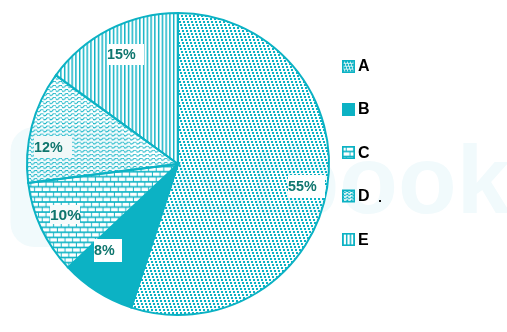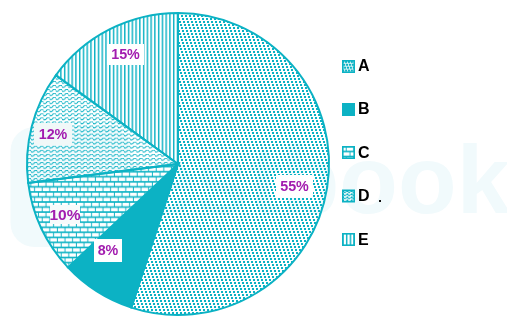--- a/index.html
+++ b/index.html
@@ -9,28 +9,28 @@
   svg.chart{position:absolute;left:0;top:0;width:507px;height:332px;}
   .legend{position:absolute;left:358px;top:58px;}
   .leg-row{position:absolute;left:0;display:flex;align-items:flex-end;height:15px;}
   .leg-row:nth-child(1){top:0px;}
   .leg-row:nth-child(2){top:43px;}
   .leg-row:nth-child(3){top:86.5px;}
   .leg-row:nth-child(4){top:130px;}
   .leg-row:nth-child(5){top:173.5px;}
   .leg-txt{font:bold 16px "Liberation Sans",sans-serif;color:#000;line-height:15px;transform:translateZ(0);}
   .leg-dot{display:inline-block;width:2px;height:2px;background:#111;margin-left:9px;margin-bottom:1px;}
-  .lbl{position:absolute;background:#fff;font:bold 14.3px "Liberation Sans",sans-serif;color:#a21caf;
-       display:flex;align-items:center;justify-content:center;line-height:1;
+  .lbl{position:absolute;background:#fff;font:bold 14.3px "Liberation Sans",sans-serif;color:#0f766e;
+       display:flex;align-items:center;justify-content:flex-start;line-height:1;
        transform:translateZ(0);}
   .lbl > span{transform:translateZ(0);display:block;}
-  .lbl-55{left:276px;top:175px;width:37px;height:23px;}
+  .lbl-55{left:288px;top:175px;width:37px;height:23px;}
   .lbl-8 {left:94px; top:239px;width:28px;height:23px;}
   .lbl-10{left:50px; top:205px;width:30px;height:19px;font-weight:bold;font-size:15.5px;background:#f7fbfb;}
-  .lbl-12{left:34px; top:123px;width:38px;height:22px;background:#f1f8f8;}
+  .lbl-12{left:34px; top:136px;width:38px;height:22px;background:#f1f8f8;}
   .lbl-15{left:107px;top:44px; width:37px;height:21px;}
   .wm{font:bold 96px "Liberation Sans",sans-serif;fill:#f1fafc;letter-spacing:0px;}
 </style>
 </head>
 <body>
 
 <div id="root">
   <svg class="chart" viewBox="0 0 507 332">
     <defs>
       <pattern id="pat-dots" width="4" height="12" patternUnits="userSpaceOnUse">

